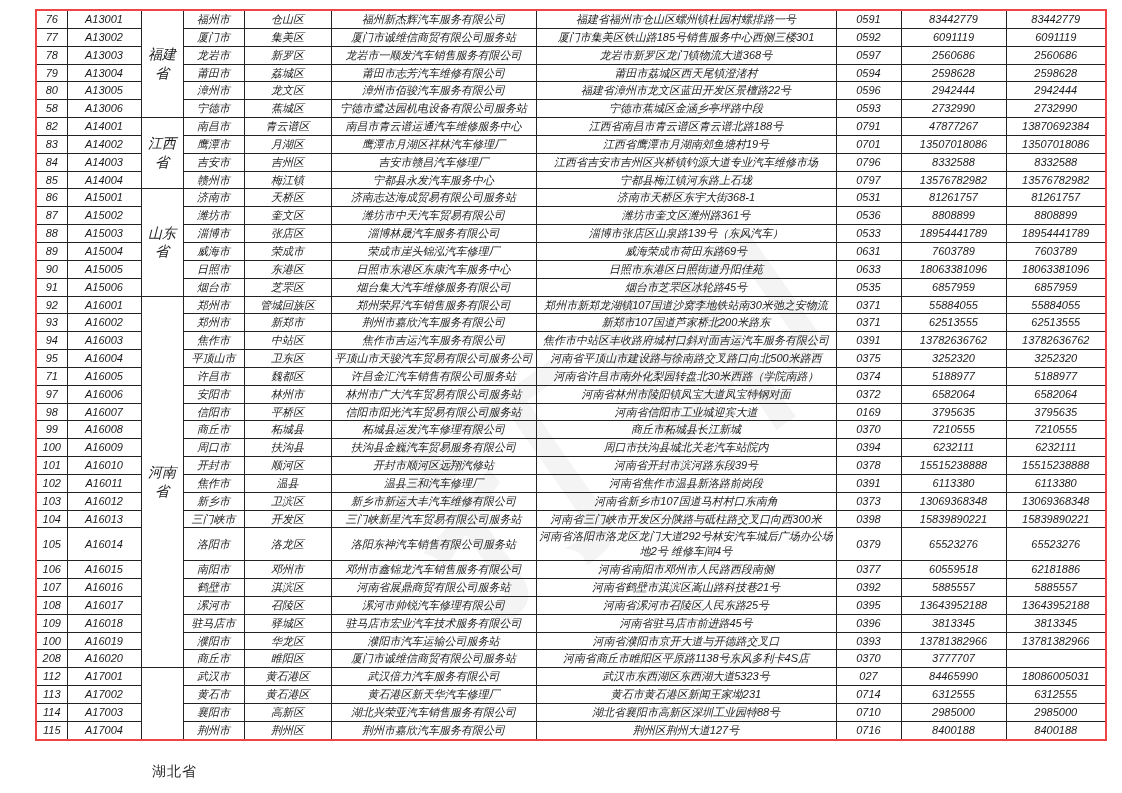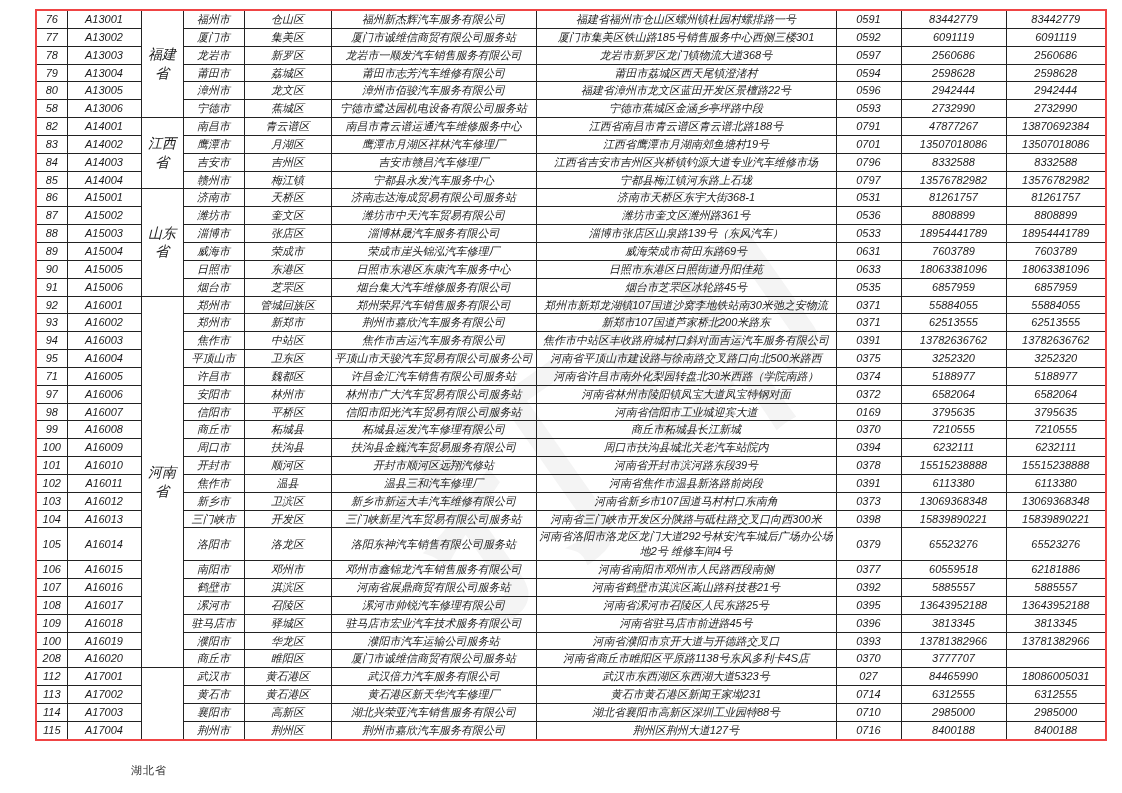--- a/index.html
+++ b/index.html
@@ -32,22 +32,22 @@
     height: 17px;
     word-break: break-all;
     background: transparent;
   }
   table.stations { border: 2px solid #ef4444; font-style: italic; }
   td.left { text-align: left; padding-left: 3px; }
   td.c-prov { font-size: 14px; }
   td.prov-below { border-bottom: 1px solid #222222; }
   .floating-province {
     position: absolute;
-    left: 131px; top: 763px;
-    font-size: 11px;
+    left: 152px; top: 763px;
+    font-size: 14px;
     color: #2a2a2a;
     letter-spacing: 1px;
   }
   .watermark {
     position: absolute;
     left: 330px; top: 150px;
     width: 600px; height: 520px;
     display: flex;
     align-items: center;
     justify-content: center;

